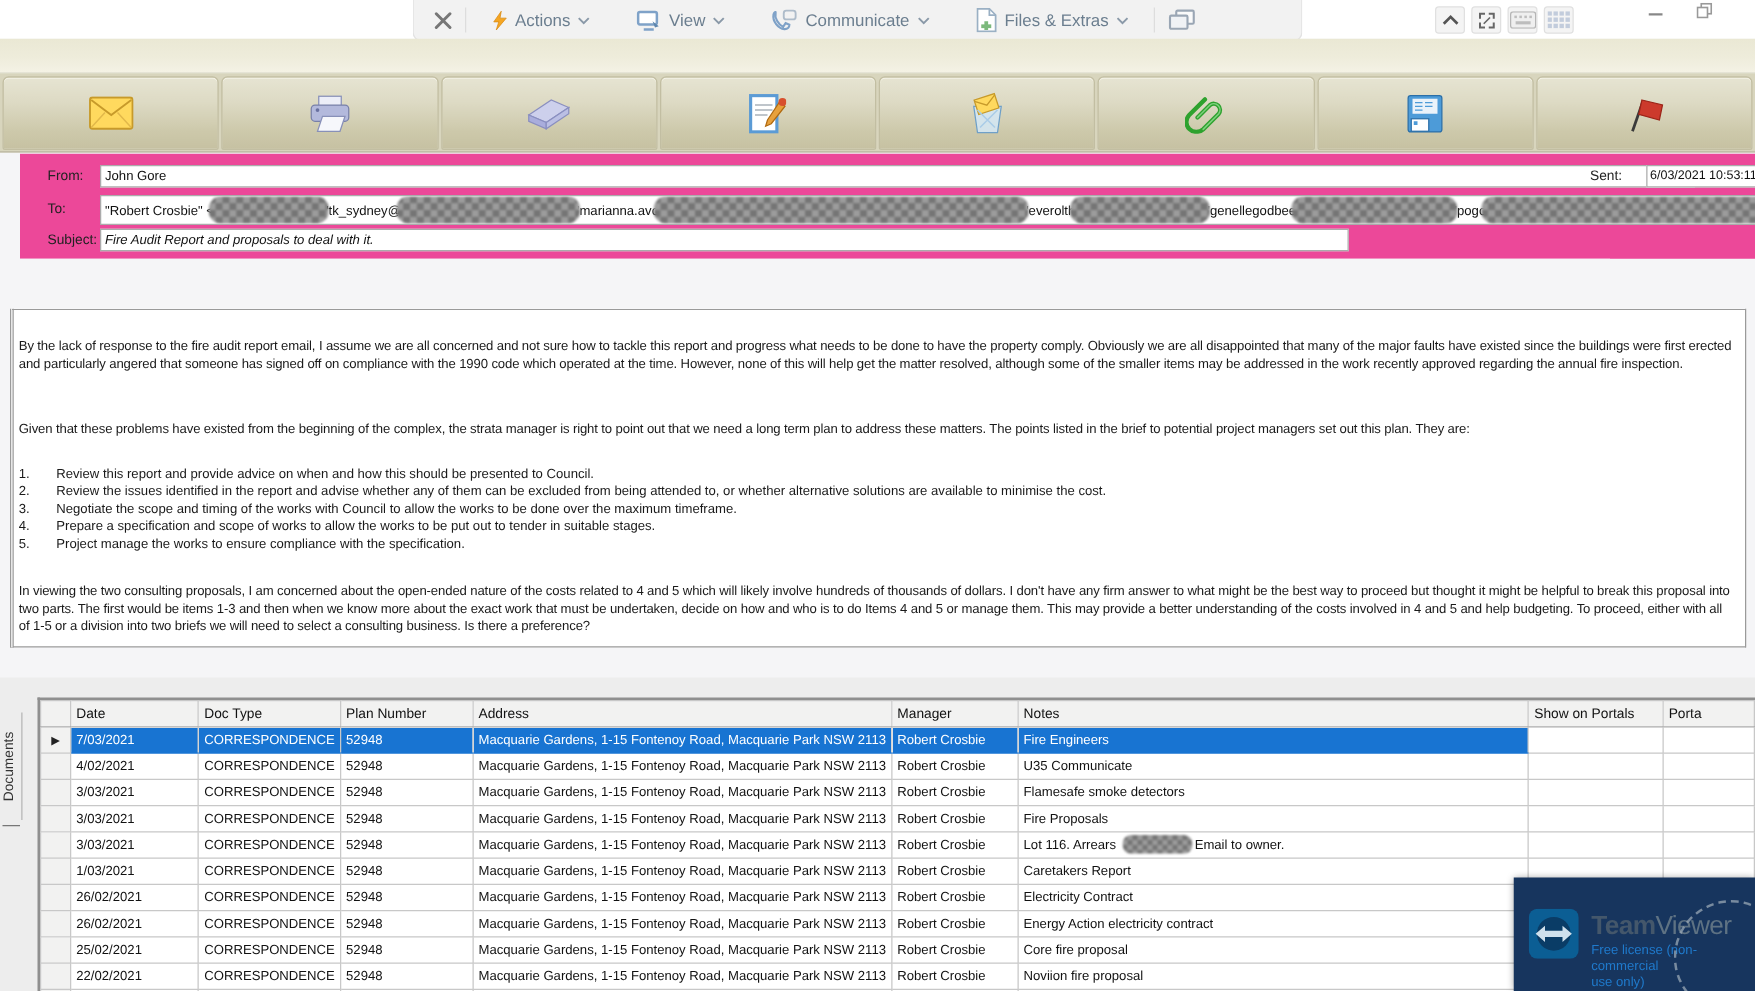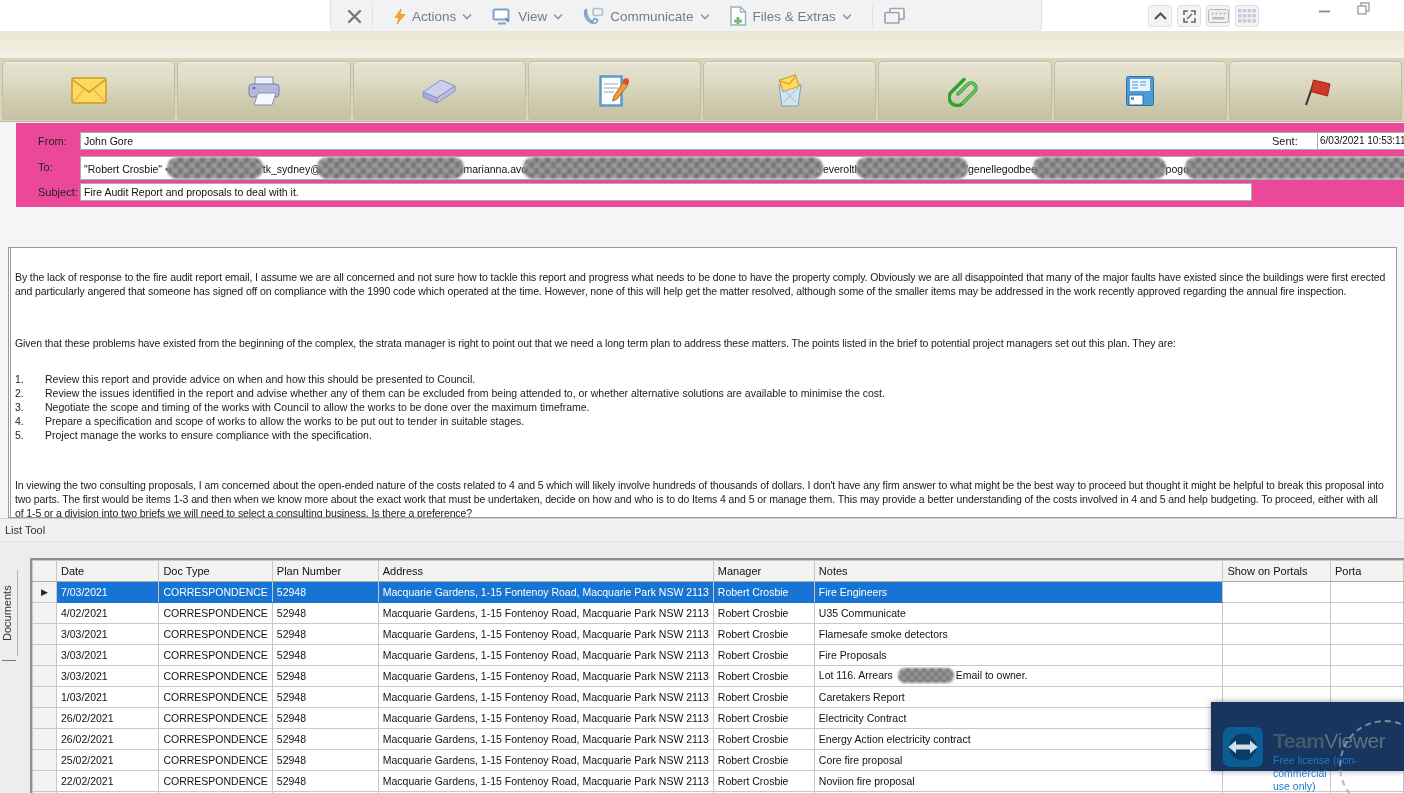--- a/index.html
+++ b/index.html
@@ -48,21 +48,21 @@
   
   .msg-area { position:absolute; left:0; top:207px; width:1288px; height:311px; background:#F5F5F7; }
   .body-box { position:absolute; left:8px; top:40px; width:1389px; height:271px; background:#FFF;
               border:1px solid #9A9A9A; border-left:3px double #9A9A9A;
               padding:22px 8px 0 4px; font-size:10.5px; color:#1A1A1A; line-height:14px; overflow:hidden; }
   .para { margin:0; letter-spacing:-0.1px; }
   .p2 { margin-top:38px; }
   .num-list { margin-top:22px; }
   .li-row { display:flex; }
   .li-num { flex:0 0 30px; }
-  .p3 { margin-top:36px; }
+  .p3 { margin-top:24px; }
 
   
   .listtool-bar { position:absolute; left:0; top:518px; width:1404px; height:24px; background:#F1F1F1;
                   border-top:1px solid #CFCFCF; border-bottom:1px solid #E3E3E3;
                   font-size:11px; color:#333; line-height:23px; padding-left:5px; }
   .table-region { position:absolute; left:0; top:542px; width:1404px; height:251px; background:#EDEDED; }
   .docs-tab { position:absolute; left:1px; top:28px; width:17px; height:86px;
               writing-mode:vertical-rl; transform:rotate(180deg); font-size:11px; color:#333;
               text-align:center; border-left:1px solid #B5B5B5; cursor:pointer; }
   .docs-underline { position:absolute; left:2px; top:118px; width:14px; height:2px; border-top:1px solid #777; }
@@ -72,21 +72,21 @@
   th, td { border:1px solid #C8C8C8; height:21px; padding:0 4px; font-size:10.5px; font-weight:normal;
            text-align:left; white-space:nowrap; overflow:hidden; color:#111; }
   th { background:#F2F2F1; border-bottom:1px solid #ABABAB; font-size:11px; }
   td.ind, th.ind { background:#F2F2F1; text-align:center; font-size:9px; color:#222; padding:0; }
   tr.selected td.sel { background:#1874D2; color:#FFF; border-top-color:#1874D2; border-bottom-color:#1874D2; }
   .redact-sm { display:inline-block; vertical-align:middle; width:56px; height:15px; border-radius:7px;
                background:repeating-conic-gradient(#9C9C9C 0% 25%, #757575 0% 50%); background-size:8px 8px;
                filter:blur(1px); margin:0 2px 2px 2px; }
 
   
-  .tv-overlay { position:absolute; left:1211px; top:702px; width:193px; height:69px; background:#17355E;
+  .tv-overlay { position:absolute; left:1211px; top:702px; width:193px; height:91px; background:#17355E;
                 box-shadow:0 0 6px rgba(0,0,0,.4); }
   .tv-logo { position:absolute; left:12px; top:25px; }
   .tv-brand { position:absolute; left:62px; top:27px; font-size:21px; letter-spacing:-0.5px; }
   .tv-brand .b1 { font-weight:bold; color:#44576B; }
   .tv-brand .b2 { color:#5E7283; }
   .tv-license { position:absolute; left:62px; top:52px; font-size:10.5px; font-weight:normal;
                 color:#1F7ACC; line-height:13px; }
   .tv-circle { position:absolute; left:128px; top:18px; width:92px; height:92px; border:2px dashed #9AA8B6;
                border-radius:50%; opacity:.75; }
 </style>
@@ -96,21 +96,21 @@
 <div id="screen">
 
   <div class="top-strip">
     <div class="tv-pill">
       <span class="ic">
           <svg width="15" height="15">
             <path d="M2 2 L13 13 M13 2 L2 13" stroke="#777" stroke-width="2.4" stroke-linecap="round"></path>
           </svg>
         </span>
       <span class="pill-sep"></span>
-      <div style="display:flex; align-items:center;">
+      <div style="display:flex; align-items:center;gap:17px;">
           <div class="menu">
             <span class="ic">
               <svg width="13" height="17">
                 <path d="M8 1 L2 9.5 h4 L4 16 L12 6.5 h-5 Z" fill="#F5A623" stroke="#D88A10" stroke-width="0.6"></path>
               </svg>
             </span>
             <span class="mlabel">Actions</span>
             <span class="ic">
               <svg width="10" height="7">
                 <path d="M1 1.5 L5 5.5 L9 1.5" fill="none" stroke="#8A99A8" stroke-width="1.6"></path>
@@ -341,21 +341,21 @@
         <span class="redact" style="width: 300px;"></span>
         <span class="to-text">"everolth</span>
         <span class="redact" style="width: 112px;"></span>
         <span class="to-text">"genellegodbee</span>
         <span class="redact" style="width: 133px;"></span>
         <span class="to-text">"pogo</span>
         <span class="redact grow" style="width: 290px;"></span>
       </div>
 
     <span class="fldlabel" style="top:63px;">Subject:</span>
-    <div class="fld" style="left:64px; top:60px; width:1172px;">Fire Audit Report and proposals to deal with it.</div>
+    <div class="fld" style="left:64px; top:60px; width:999px;font-style:italic;">Fire Audit Report and proposals to deal with it.</div>
   </div>
 
   <div class="msg-area">
     <div class="body-box">
       <p class="para">By the lack of response to the fire audit report email, I assume we are all concerned and not sure how to tackle this report and progress what needs to be done to have the property comply. Obviously we are all disappointed that many of the major faults have existed since the buildings were first erected and particularly angered that someone has signed off on compliance with the 1990 code which operated at the time. However, none of this will help get the matter resolved, although some of the smaller items may be addressed in the work recently approved regarding the annual fire inspection.</p>
       <p class="para p2">Given that these problems have existed from the beginning of the complex, the strata manager is right to point out that we need a long term plan to address these matters. The points listed in the brief to potential project managers set out this plan. They are:</p>
       <div class="num-list">
           <div class="li-row">
             <span class="li-num">1.</span>
             <span>Review this report and provide advice on when and how this should be presented to Council.</span>
@@ -374,21 +374,20 @@
           </div>
           <div class="li-row">
             <span class="li-num">5.</span>
             <span>Project manage the works to ensure compliance with the specification.</span>
           </div>
         </div>
       <p class="para p3">In viewing the two consulting proposals, I am concerned about the open-ended nature of the costs related to 4 and 5 which will likely involve hundreds of thousands of dollars. I don't have any firm answer to what might be the best way to proceed but thought it might be helpful to break this proposal into two parts. The first would be items 1-3 and then when we know more about the exact work that must be undertaken, decide on how and who is to do Items 4 and 5  or manage them. This may provide a better understanding of the costs involved in 4 and 5 and help budgeting. To proceed, either with all of 1-5 or a division into two briefs we will need to select a consulting business. Is there a preference?</p>
     </div>
   </div>
 
-  <div class="listtool-bar">List Tool</div>
   <div class="table-region">
     <div class="docs-tab">Documents</div>
     <div class="docs-underline"></div>
     <div class="table-wrap">
       <table>
         <colgroup>
           <col style="width:27px">
             <col style="width:110px">
             <col style="width:98px">
             <col style="width:112px">

